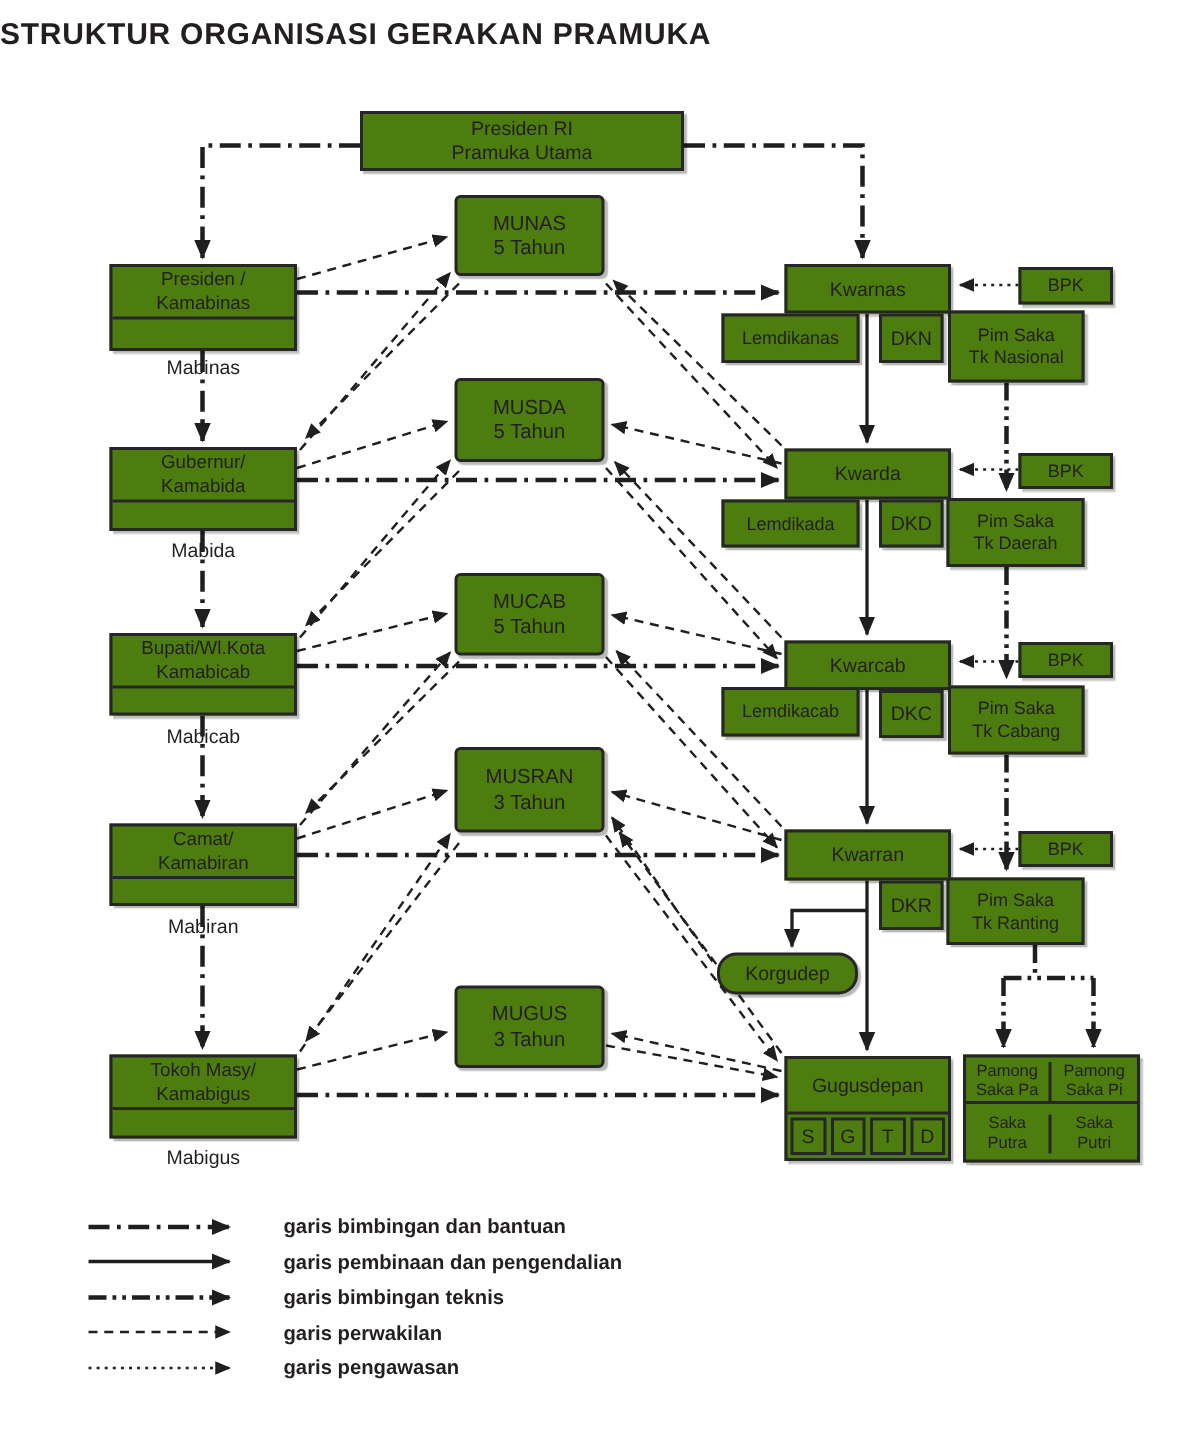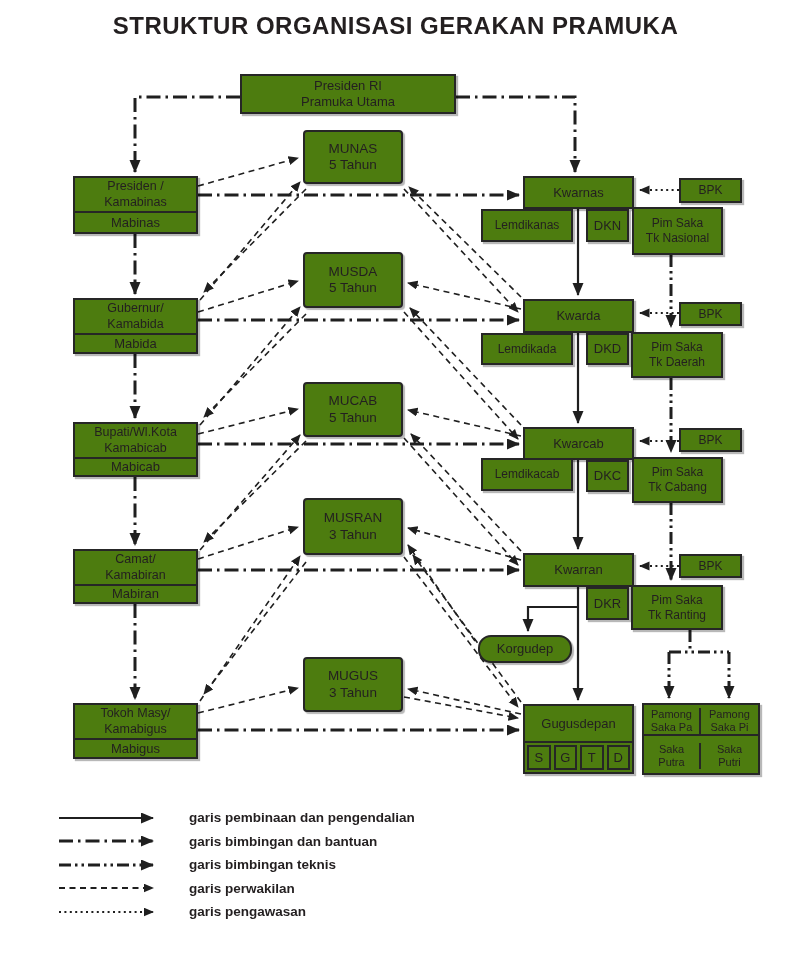--- a/index.html
+++ b/index.html
@@ -1,35 +1,35 @@
 <!DOCTYPE html>
 <html><head>
 <meta charset="utf-8">
 <style>
   html,body{margin:0;padding:0;background:#ffffff;}
   .stage{
     position:relative;width:791px;height:969px;background:#ffffff;overflow:hidden;
     font-family:"Liberation Sans","DejaVu Sans",sans-serif;color:#231f20;
   }
   .title{
-    position:absolute;left:0;top:12px;width:100%;text-align:center;
-    font-size:24px;font-weight:700;letter-spacing:.5px;color:#231f20;
+    position:absolute;left:0;top:12px;width:100%;
+    font-size:20px;font-weight:700;letter-spacing:.5px;color:#231f20;
   }
   svg.edges{position:absolute;left:0;top:0;z-index:1;}
   .box{
     position:absolute;z-index:2;background:#4d7c0f;border:2px solid #262626;
     box-sizing:border-box;display:flex;align-items:center;justify-content:center;
     text-align:center;font-size:13px;line-height:1.22;color:#231f20;
     box-shadow:2px 2px 1px rgba(0,0,0,.28);
   }
   .lbl{white-space:pre-line;display:block;}
   .round{border-radius:4px;font-size:13.5px;}
   .split{flex-direction:column;align-items:stretch;justify-content:flex-start;padding:0;}
   .split .sect-top{flex:0 0 33px;display:flex;align-items:center;justify-content:center;border-bottom:2px solid #262626;font-size:12.5px;}
-  .split .sect-bot{flex:1;display:flex;align-items:center;justify-content:center;font-size:13px;}
+  .split .sect-bot{flex:1;display:flex;align-items:center;justify-content:center;font-size:13px;margin-top:24px;}
   .gudep{flex-direction:column;align-items:stretch;justify-content:flex-start;padding:0;}
   .gudep .g-top{flex:0 0 35px;display:flex;align-items:center;justify-content:center;border-bottom:2px solid #262626;}
   .gudep .g-cells{flex:1;display:flex;gap:3px;padding:2px;}
   .gudep .g-cells .cell{flex:1;border:2px solid #262626;display:flex;align-items:center;justify-content:center;font-size:13px;}
   .pamong{padding:0;display:grid;grid-template-columns:1fr 1fr;grid-template-rows:1fr 1fr;font-size:11px;line-height:1.15;}
   .pamong .pc{display:flex;align-items:center;justify-content:center;text-align:center;}
   .pamong .pc.br{border-right:2px solid #262626;}
   .pamong .pc.bb{border-bottom:2px solid #262626;}
   .small{font-size:12px;}
   .legend{position:absolute;left:57px;top:806px;z-index:2;}
@@ -302,42 +302,42 @@
     <div class="pc">
         <span class="lbl">Saka
 Putri</span>
       </div>
   </div>
 
   <div class="legend">
     <div class="row">
       <svg width="110" height="16">
         <defs>
+            <marker id="lm2" markerUnits="userSpaceOnUse" markerWidth="15" markerHeight="12" refX="12" refY="5.5" orient="auto">
+              <path d="M0,0 L13,5.5 L0,11 z" fill="#1f1f1f"></path>
+            </marker>
+          </defs>
+        <path d="M2,8 H96" stroke="#1f1f1f" stroke-width="3" stroke-dasharray="14 5 2.5 5" fill="none" marker-end="url(#lm2)"></path>
+      </svg>
+      <span class="ltext">garis bimbingan dan bantuan</span>
+    </div>
+    <div class="row">
+      <svg width="110" height="16">
+        <defs>
             <marker id="lm1" markerUnits="userSpaceOnUse" markerWidth="15" markerHeight="12" refX="12" refY="5.5" orient="auto">
               <path d="M0,0 L13,5.5 L0,11 z" fill="#1f1f1f"></path>
             </marker>
           </defs>
         <path d="M2,8 H96" stroke="#1f1f1f" stroke-width="2.2" fill="none" marker-end="url(#lm1)"></path>
       </svg>
       <span class="ltext">garis pembinaan dan pengendalian</span>
     </div>
     <div class="row">
       <svg width="110" height="16">
         <defs>
-            <marker id="lm2" markerUnits="userSpaceOnUse" markerWidth="15" markerHeight="12" refX="12" refY="5.5" orient="auto">
-              <path d="M0,0 L13,5.5 L0,11 z" fill="#1f1f1f"></path>
-            </marker>
-          </defs>
-        <path d="M2,8 H96" stroke="#1f1f1f" stroke-width="3" stroke-dasharray="14 5 2.5 5" fill="none" marker-end="url(#lm2)"></path>
-      </svg>
-      <span class="ltext">garis bimbingan dan bantuan</span>
-    </div>
-    <div class="row">
-      <svg width="110" height="16">
-        <defs>
             <marker id="lm3" markerUnits="userSpaceOnUse" markerWidth="15" markerHeight="12" refX="12" refY="5.5" orient="auto">
               <path d="M0,0 L13,5.5 L0,11 z" fill="#1f1f1f"></path>
             </marker>
           </defs>
         <path d="M2,8 H96" stroke="#1f1f1f" stroke-width="3" stroke-dasharray="12 4 2.5 4 2.5 4" fill="none" marker-end="url(#lm3)"></path>
       </svg>
       <span class="ltext">garis bimbingan teknis</span>
     </div>
     <div class="row">
       <svg width="110" height="16">

